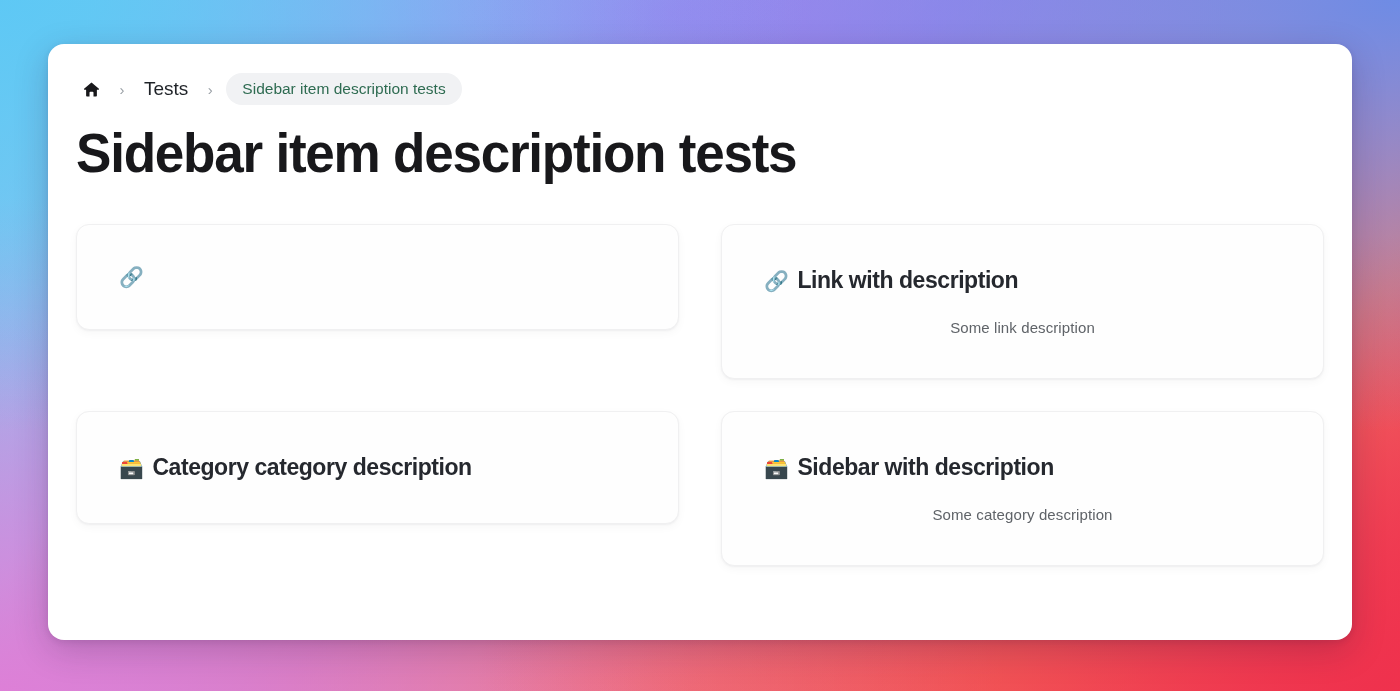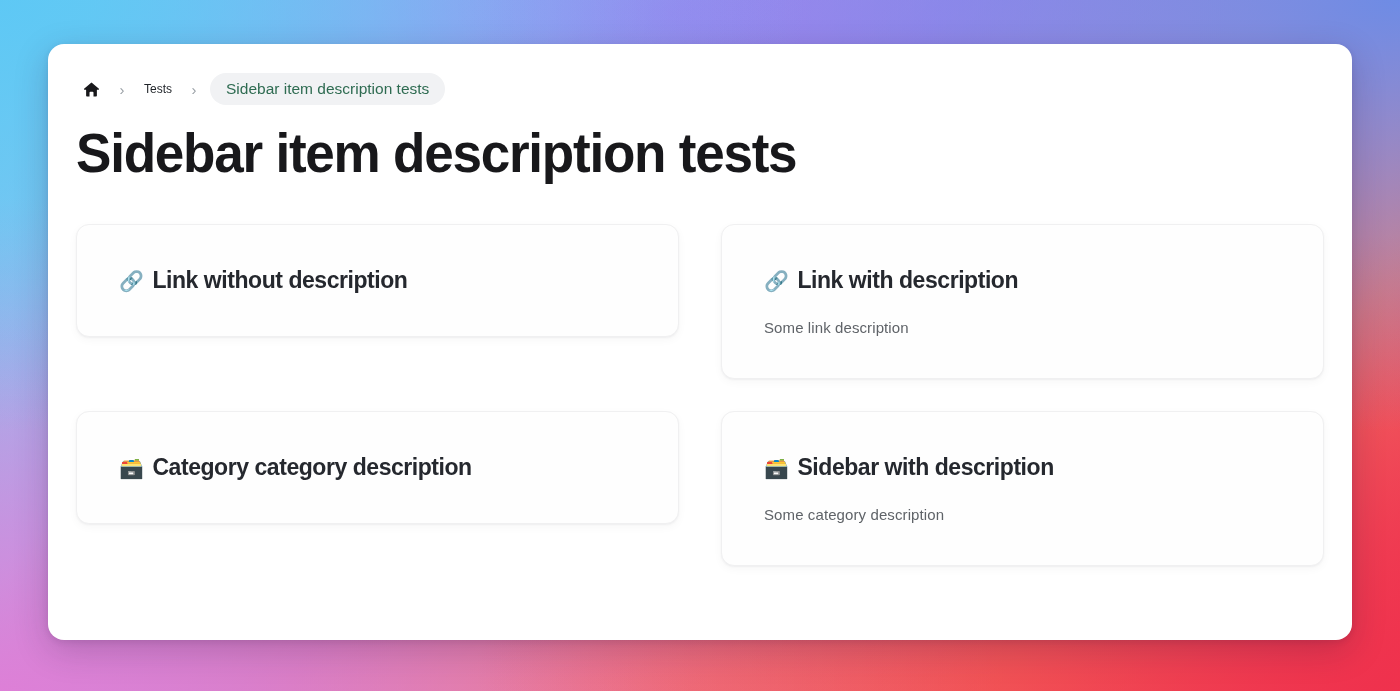--- a/index.html
+++ b/index.html
@@ -71,21 +71,21 @@
     align-items: center;
     justify-content: center;
     width: 32px;
     height: 30px;
     color: #9aa0a6;
     font-size: 15px;
     line-height: 1;
     user-select: none;
   }
   .crumb-text {
-    font-size: 12px;
+    font-size: 19px;
     color: #1f2328;
     padding: 4px 6px;
     white-space: nowrap;
     cursor: pointer;
   }
   .crumb-active {
     font-size: 15.5px;
     color: #2e6b51;
     background: #f1f2f4;
     border-radius: 999px;
@@ -142,20 +142,21 @@
     font-size: 20px;
     line-height: 1;
     font-family: "DejaVu Sans", sans-serif;
     filter: grayscale(0.05);
   }
   .card-meta {
     margin-top: 25px;
     font-size: 15px;
     color: #5f6368;
     letter-spacing: 0.1px;
+    text-align: center;
   }
 </style>
 </head>
 <body>
 
 <div class="desktop">
 
   <div class="app-panel">
     <div class="panel-inner">
 
@@ -175,21 +176,20 @@
         <span class="crumb-active">Sidebar item description tests</span>
       </nav>
 
       <h1 class="page-title">Sidebar item description tests</h1>
 
       <div class="card-grid">
 
         <div class="card compact">
           <div class="card-title">
             <span class="card-emoji">🔗</span>
-            <span>Link without description</span>
           </div>
 
         </div>
 
         <div class="card">
           <div class="card-title">
             <span class="card-emoji">🔗</span>
             <span>Link with description</span>
           </div>
           <div class="card-meta">Some link description</div>

